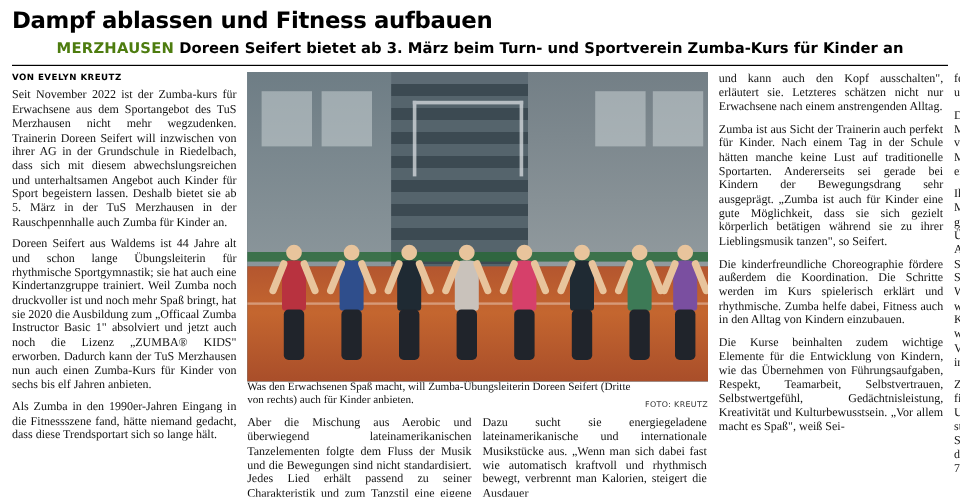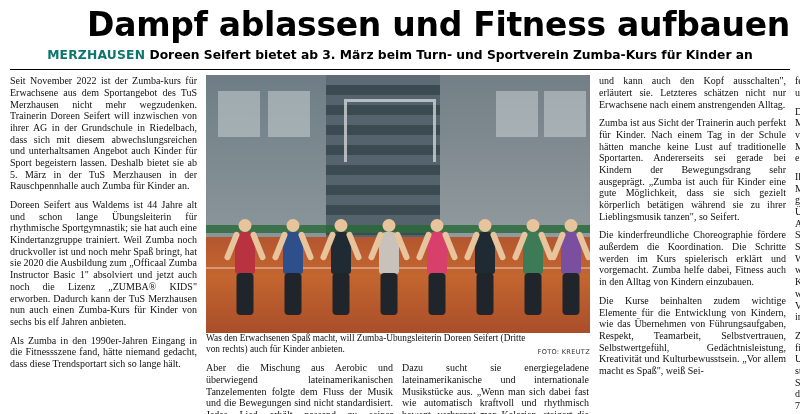--- a/index.html
+++ b/index.html
@@ -16,40 +16,40 @@
   }
   .page {
     position: relative;
     width: 800px;
     height: 414px;
     box-sizing: border-box;
     padding: 6px 10px 4px 10px;
     background: #ffffff;
   }
   .headline {
-    text-align: right;
+    text-align: left;
     font-family: "DejaVu Sans", sans-serif;
     font-weight: bold;
-    font-size: 33px;
+    font-size: 19px;
     letter-spacing: -0.3px;
     line-height: 1.05;
     margin: 2px 0 6px 0;
     color: #000000;
   }
   .subline {
     text-align: center;
     font-family: "DejaVu Sans", sans-serif;
     font-weight: bold;
     font-size: 12.3px;
     line-height: 1.1;
     margin-bottom: 7px;
     color: #000000;
   }
   .subline .place {
-    color: #0f766e;
+    color: #4d7c0f;
     letter-spacing: 0.2px;
   }
   .rule {
     border: 0;
     border-top: 1px solid #000;
     margin: 0 0 5px 0;
   }
   .columns {
     display: flex;
     gap: 9px;
@@ -242,20 +242,21 @@
   <div class="subline">
     <span class="place">MERZHAUSEN</span>
     <span>Doreen Seifert bietet ab 3. März beim Turn- und Sportverein Zumba-Kurs für Kinder an</span>
   </div>
 
   <hr class="rule">
 
   <div class="columns">
 
     <div class="col">
+      <div class="byline">VON EVELYN KREUTZ</div>
       <p class="body">Seit November 2022 ist der Zumba-kurs für Erwachsene aus dem Sportangebot des TuS Merzhausen nicht mehr wegzudenken. Trainerin Doreen Seifert will inzwischen von ihrer AG in der Grundschule in Riedelbach, dass sich mit diesem abwechslungsreichen und unterhaltsamen Angebot auch Kinder für Sport begeistern lassen. Deshalb bietet sie ab 5. März in der TuS Merzhausen in der Rauschpennhalle auch Zumba für Kinder an.</p>
       <p class="body">Doreen Seifert aus Waldems ist 44 Jahre alt und schon lange Übungsleiterin für rhythmische Sportgymnastik; sie hat auch eine Kindertanzgruppe trainiert. Weil Zumba noch druckvoller ist und noch mehr Spaß bringt, hat sie 2020 die Ausbildung zum „Officaal Zumba Instructor Basic 1" absolviert und jetzt auch noch die Lizenz „ZUMBA® KIDS" erworben. Dadurch kann der TuS Merzhausen nun auch einen Zumba-Kurs für Kinder von sechs bis elf Jahren anbieten.</p>
       <p class="body last">Als Zumba in den 1990er-Jahren Eingang in die Fitnessszene fand, hätte niemand gedacht, dass diese Trendsportart sich so lange hält.</p>
     </div>
 
     <div class="col wide">
       <div class="photo-wrap">
         <div class="photo">
           <div class="wallLeft"></div>
           <div class="wallRight"></div>
@@ -338,21 +339,21 @@
         </div>
         <div class="photo-col">
           <p class="body last">Dazu sucht sie energiegeladene lateinamerikanische und internationale Musikstücke aus. „Wenn man sich dabei fast wie automatisch kraftvoll und rhythmisch bewegt, verbrennt man Kalorien, steigert die Ausdauer</p>
         </div>
       </div>
     </div>
 
     <div class="col">
       <p class="body">und kann auch den Kopf ausschalten", erläutert sie. Letzteres schätzen nicht nur Erwachsene nach einem anstrengenden Alltag.</p>
       <p class="body">Zumba ist aus Sicht der Trainerin auch perfekt für Kinder. Nach einem Tag in der Schule hätten manche kei­ne Lust auf traditionelle Sportarten. Andererseits sei gerade bei Kindern der Bewegungsdrang sehr ausgeprägt. „Zumba ist auch für Kinder eine gute Möglichkeit, dass sie sich gezielt körperlich betätigen während sie zu ihrer Lieblingsmusik tanzen", so Seifert.</p>
-      <p class="body">Die kinderfreundliche Choreographie fördere außerdem die Koordination. Die Schritte werden im Kurs spielerisch erklärt und vorgemacht. Zumba helfe dabei, Fitness auch in den Alltag von Kindern einzubauen.</p>
+      <p class="body">Die kinderfreundliche Choreographie fördere außerdem die Koordination. Die Schritte werden im Kurs spielerisch erklärt und rhythmische. Zumba helfe dabei, Fitness auch in den Alltag von Kindern einzubauen.</p>
       <p class="body last">Die Kurse beinhalten zudem wichtige Elemente für die Entwicklung von Kindern, wie das Übernehmen von Führungsaufgaben, Respekt, Teamarbeit, Selbstvertrauen, Selbstwertgefühl, Gedächtnisleistung, Kreativität und Kulturbewusstsein. „Vor allem macht es Spaß", weiß Sei-</p>
     </div>
 
     <div class="col">
       <p class="body">fert, denn wie bei den Erwachsenen dürfen und sollen auch die Kinder Dampf ablassen.</p>
       <p class="body">Der Zumba-Kurs für Kinder beginnt am 5. März in der Raupennhalle. Er ist für Kinder von sechs bis elf Jahren gedacht und dauert 45 Minuten. Es gibt eine Schnupperstunde und ein Probetraining.</p>
       <p class="body">Ihre Hoffnung ist groß. Denn nicht nur Mitglieder von TuS Merzhausen können sich gegen eine Zuzahlung von einem Euro pro Übungsstunde zum Vereinsbeitrag anmelden. Auch Mitglieder der vier Weilroder Sportvereine SG Niederlauken, SG Weilrod, SV Finsch Auf Emmershausen und TuS Weilnau, die das Zumba-Angebot wahrnehmen, können zu den gleichen Konditionen das Zumba-Angebot wahrnehmen. Im Rahmen der Vereinskooperation genügt die Mitgliedschaft in einem der fünf Vereine.</p>
       <p class="body last">Zumba für Kinder beim TuS Merzhausen findet vom 5. März an immer dienstags um 16 Uhr für eine Stunde in der Rauschpennhalle statt. Anmeldungen nimmt Trainerin Doreen Seifert per E-Mail an unter zumba-mit-doreen@gmx.de oder per Telefon unter (01 78)83 47 04 7.</p>
     </div>
 

